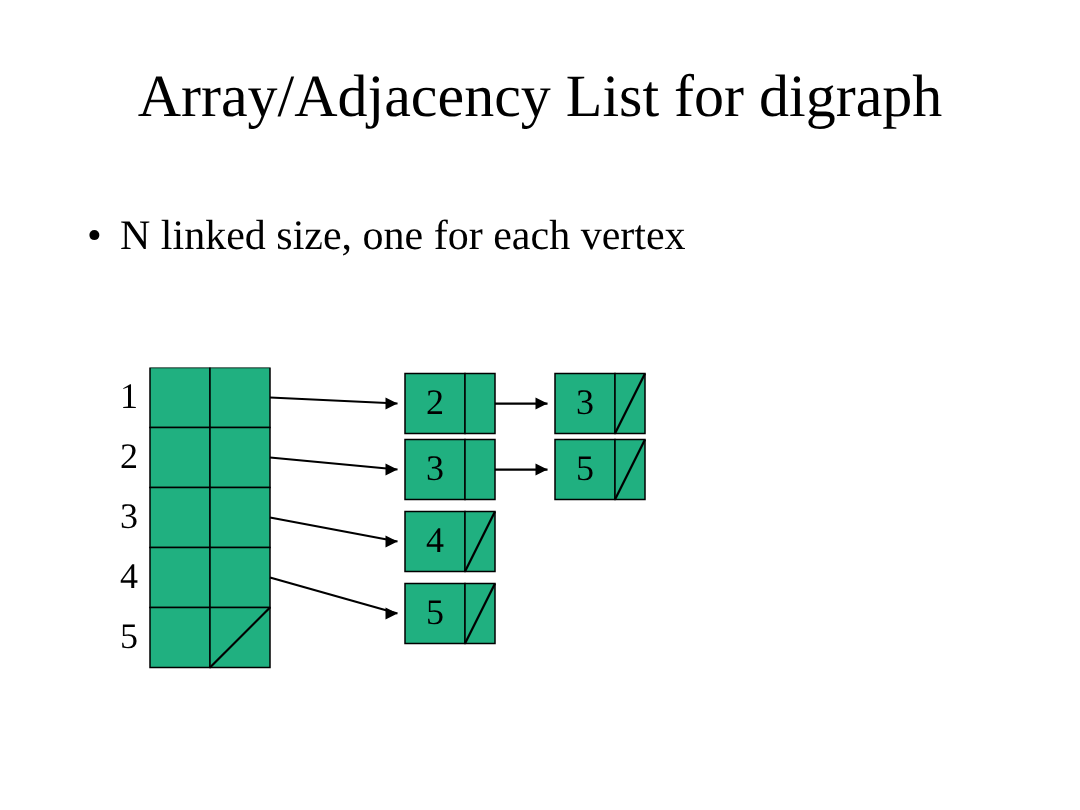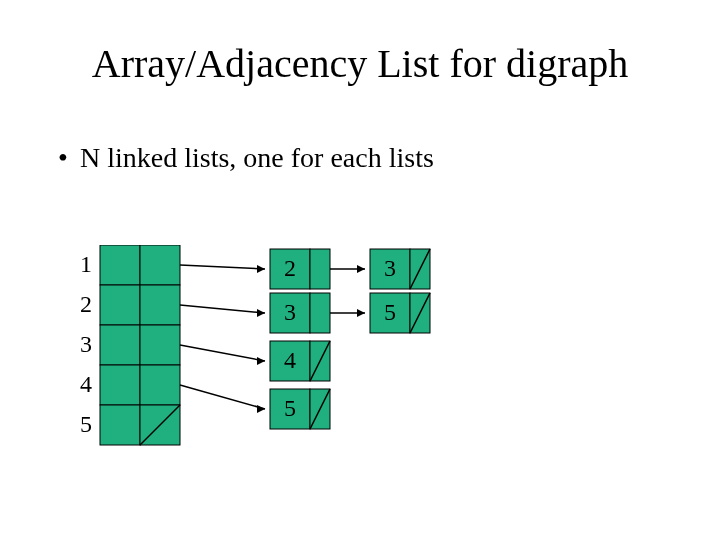--- a/index.html
+++ b/index.html
@@ -43,21 +43,21 @@
   }
 </style>
 </head>
 <body>
 
 <div class="slide">
 
   <div class="title">Array/Adjacency List for digraph</div>
 
   <div class="bullets">
-    <div class="row"><span class="dot">•</span><span>N linked lists, one for each lists</span></div>
+    <div class="row"><span class="dot">•</span><span>N linked size, one for each vertex</span></div>
   </div>
 
   <svg class="diagram" width="480" height="260" viewBox="0 0 480 260">
 
     <g>
 
       <g>
 
         <rect x="30" y="0" width="40" height="40" fill="#20b080" stroke="#000"></rect>
         <rect x="70" y="0" width="40" height="40" fill="#20b080" stroke="#000"></rect>

